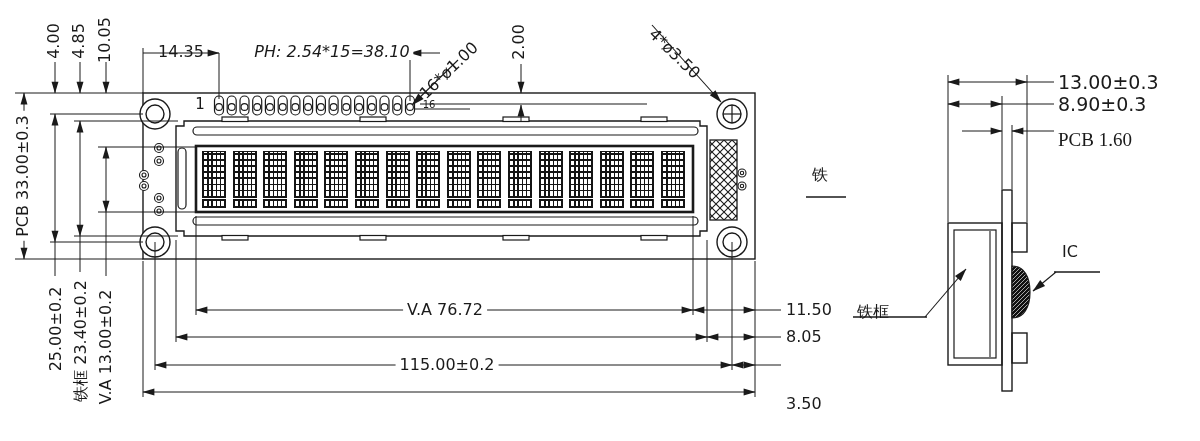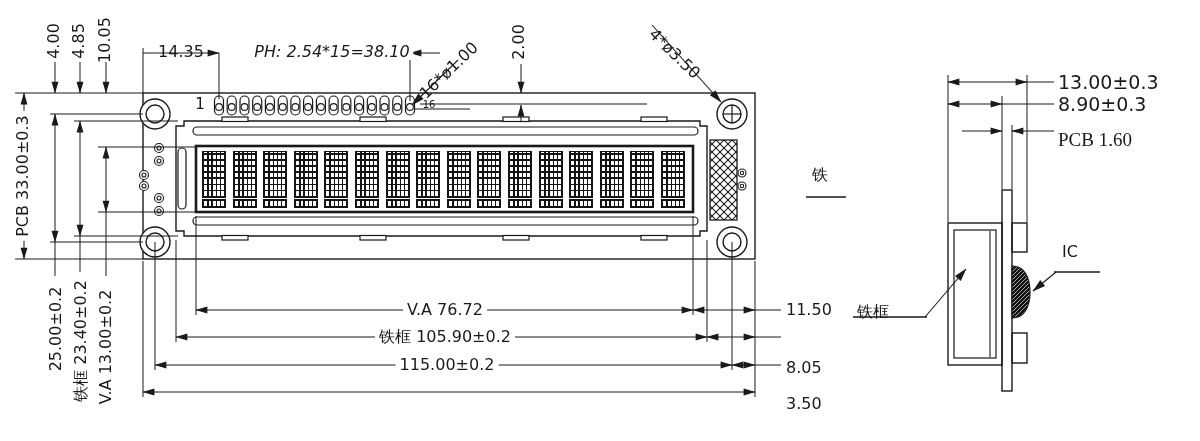--- a/index.html
+++ b/index.html
@@ -304,24 +304,23 @@
 <div class="t rot" style="left:54px;top:41px;">4.00</div>
 <div class="t rot" style="left:79px;top:41px;">4.85</div>
 <div class="t rot" style="left:105px;top:40px;">10.05</div>
 <div class="t rot bgw" style="left:23px;top:176px;">PCB 33.00±0.3</div>
 <div class="t rot" style="left:56px;top:329px;">25.00±0.2</div>
 <div class="t rot" style="left:81px;top:341px;">铁框 23.40±0.2</div>
 <div class="t rot" style="left:106px;top:347px;">V.A 13.00±0.2</div>
 <div class="t" style="left:200px;top:104px;font-size:15px;">1</div>
 <div class="t" style="left:429px;top:105px;font-size:10px;">16</div>
 <div class="t bgw" style="left:445px;top:310px;">V.A 76.72</div>
-<div class="t bgw" style="left:445px;top:337px;">铁框 105.90±0.2</div>
 <div class="t bgw" style="left:447px;top:365px;">115.00±0.2</div>
 <div class="t lt" style="left:786px;top:310px;text-align:center;">11.50</div>
-<div class="t lt" style="left:786px;top:337px;margin-top:31px;">8.05</div>
+<div class="t lt" style="left:786px;top:337px;">8.05</div>
 <div class="t lt" style="left:786px;top:364px;margin-top:40px;">3.50</div>
 <div class="diag cjk" style="left:812px;top:167px;">铁</div>
 <div class="t lt sd" style="left:1058px;top:82px;text-align:right;">13.00±0.3</div>
 <div class="t lt sd" style="left:1058px;top:104px;">8.90±0.3</div>
 <div class="t lt sd" style="left:1058px;top:139px;font-family:Liberation Serif, serif;">PCB 1.60</div>
 <div class="diag cjk" style="left:857px;top:304px;">铁框</div>
 <div class="diag" style="left:1062px;top:244px;font-size:16px;">IC</div>
 
 </div>
 

